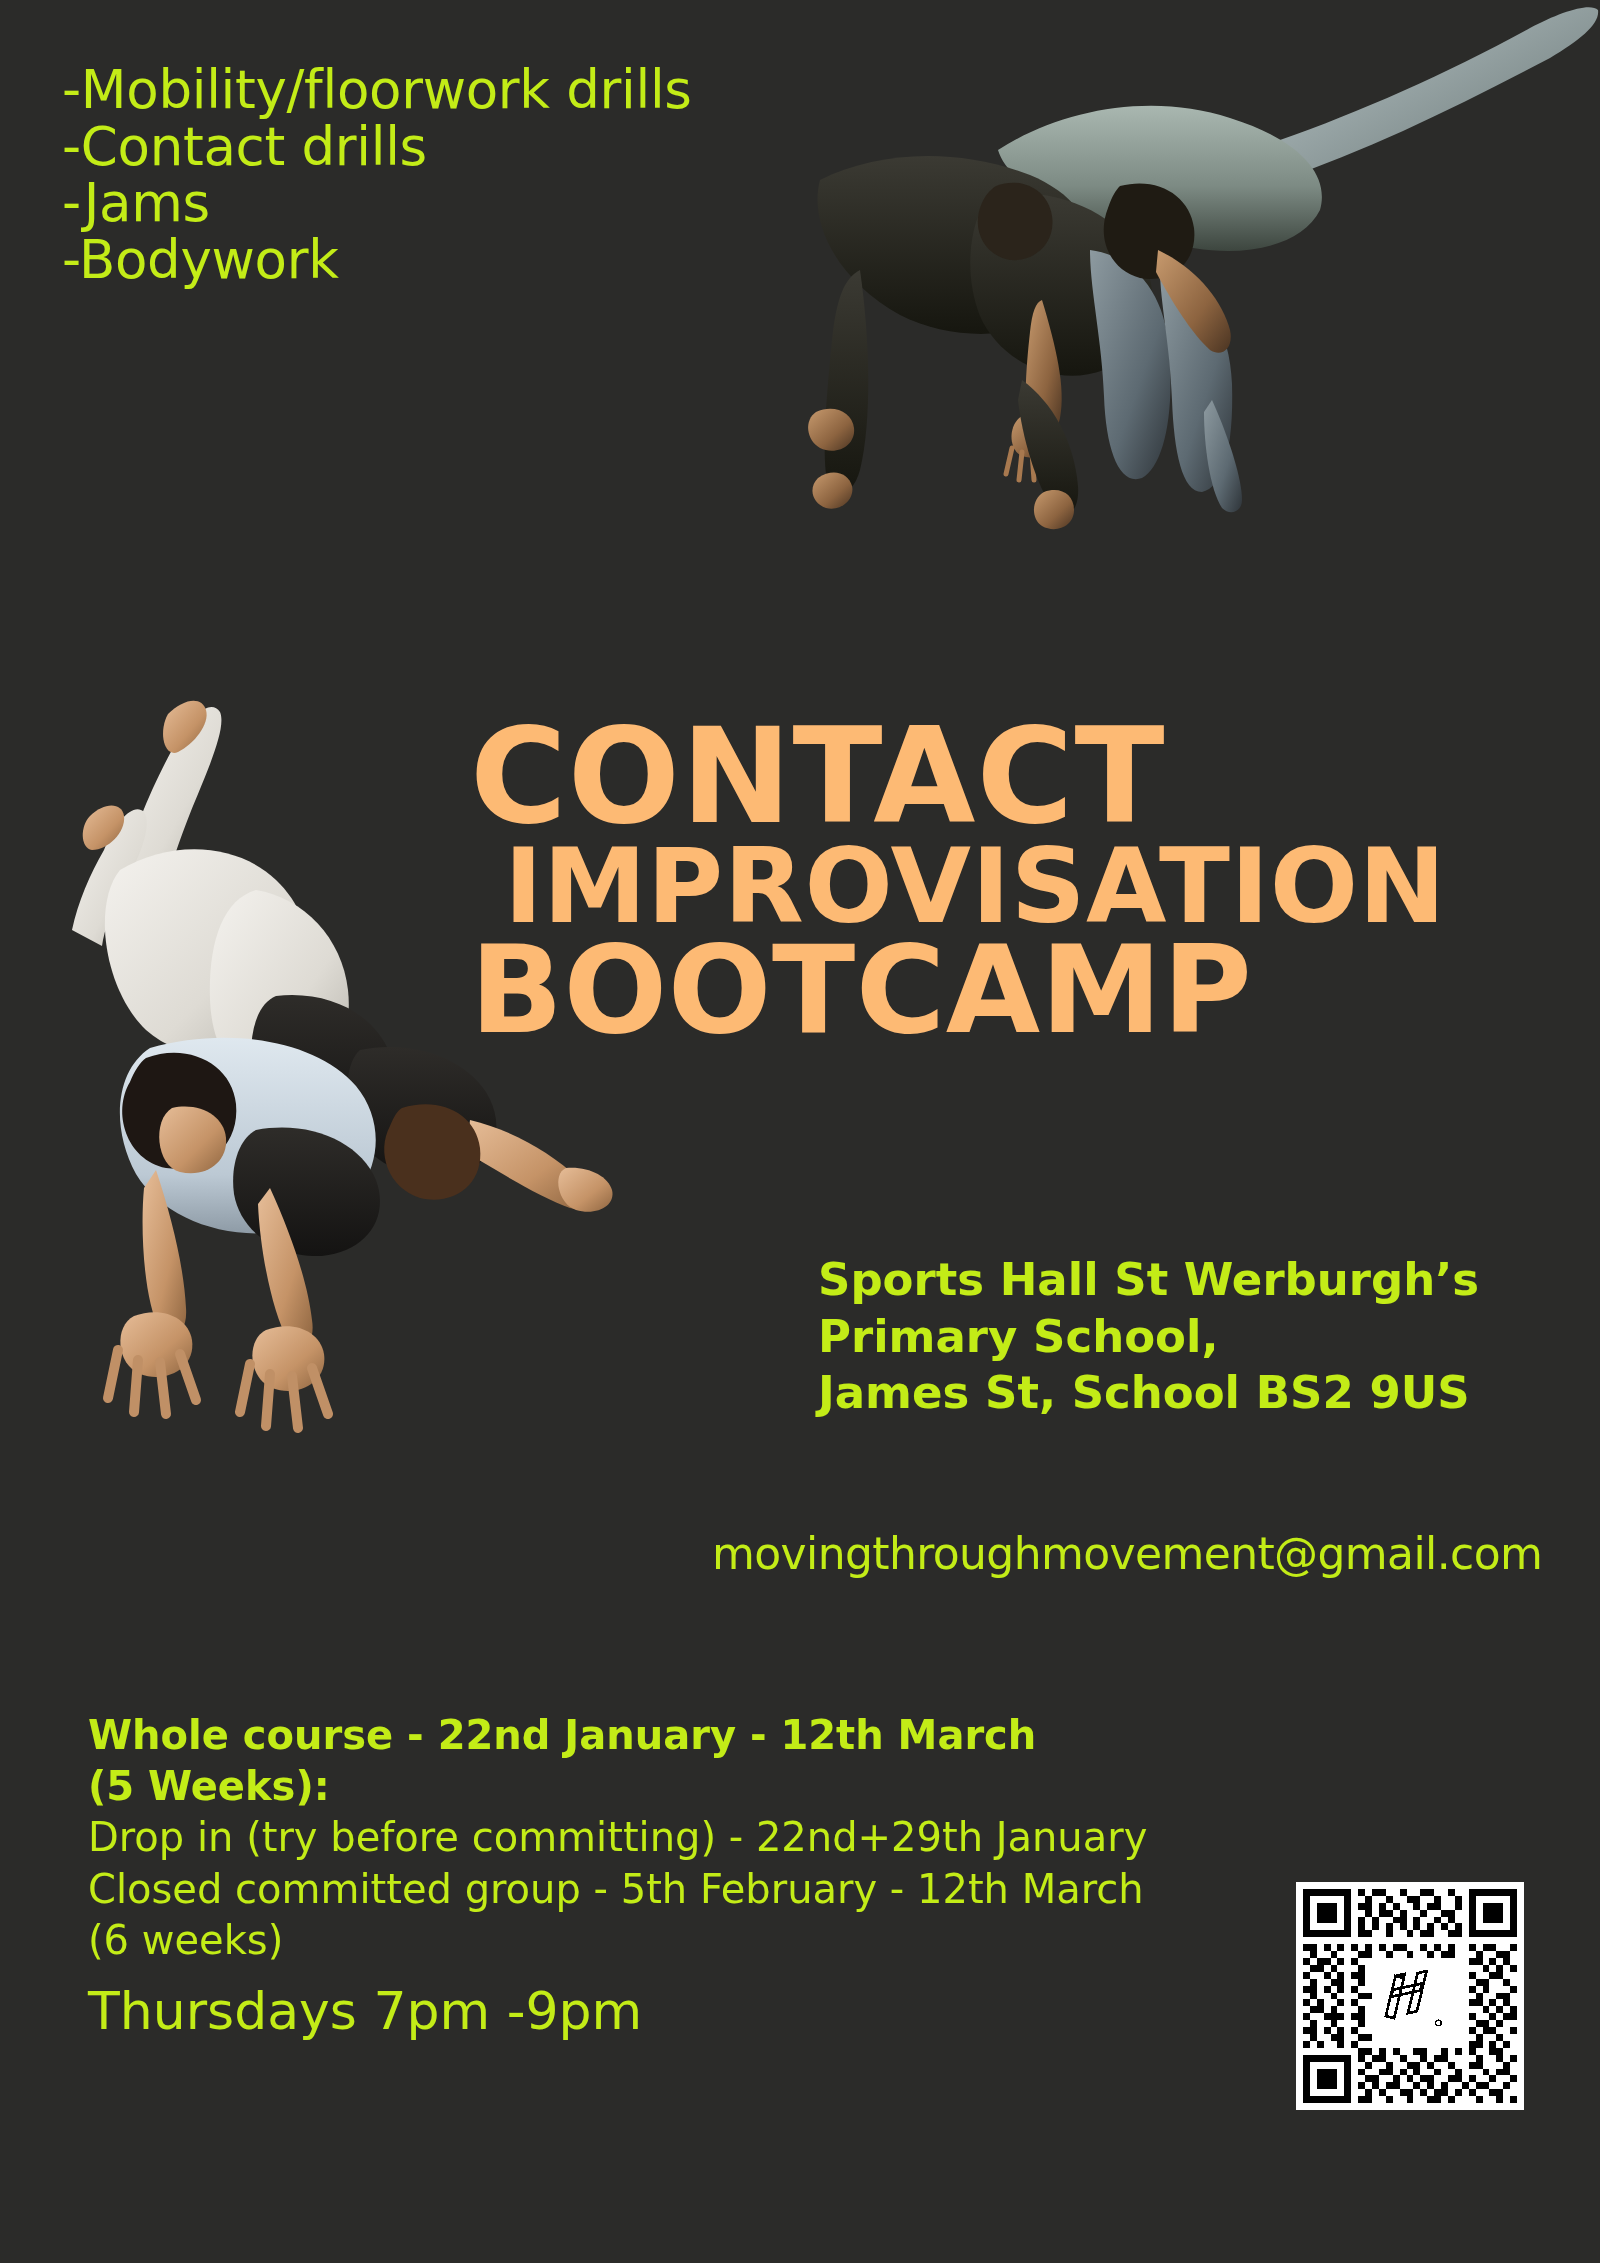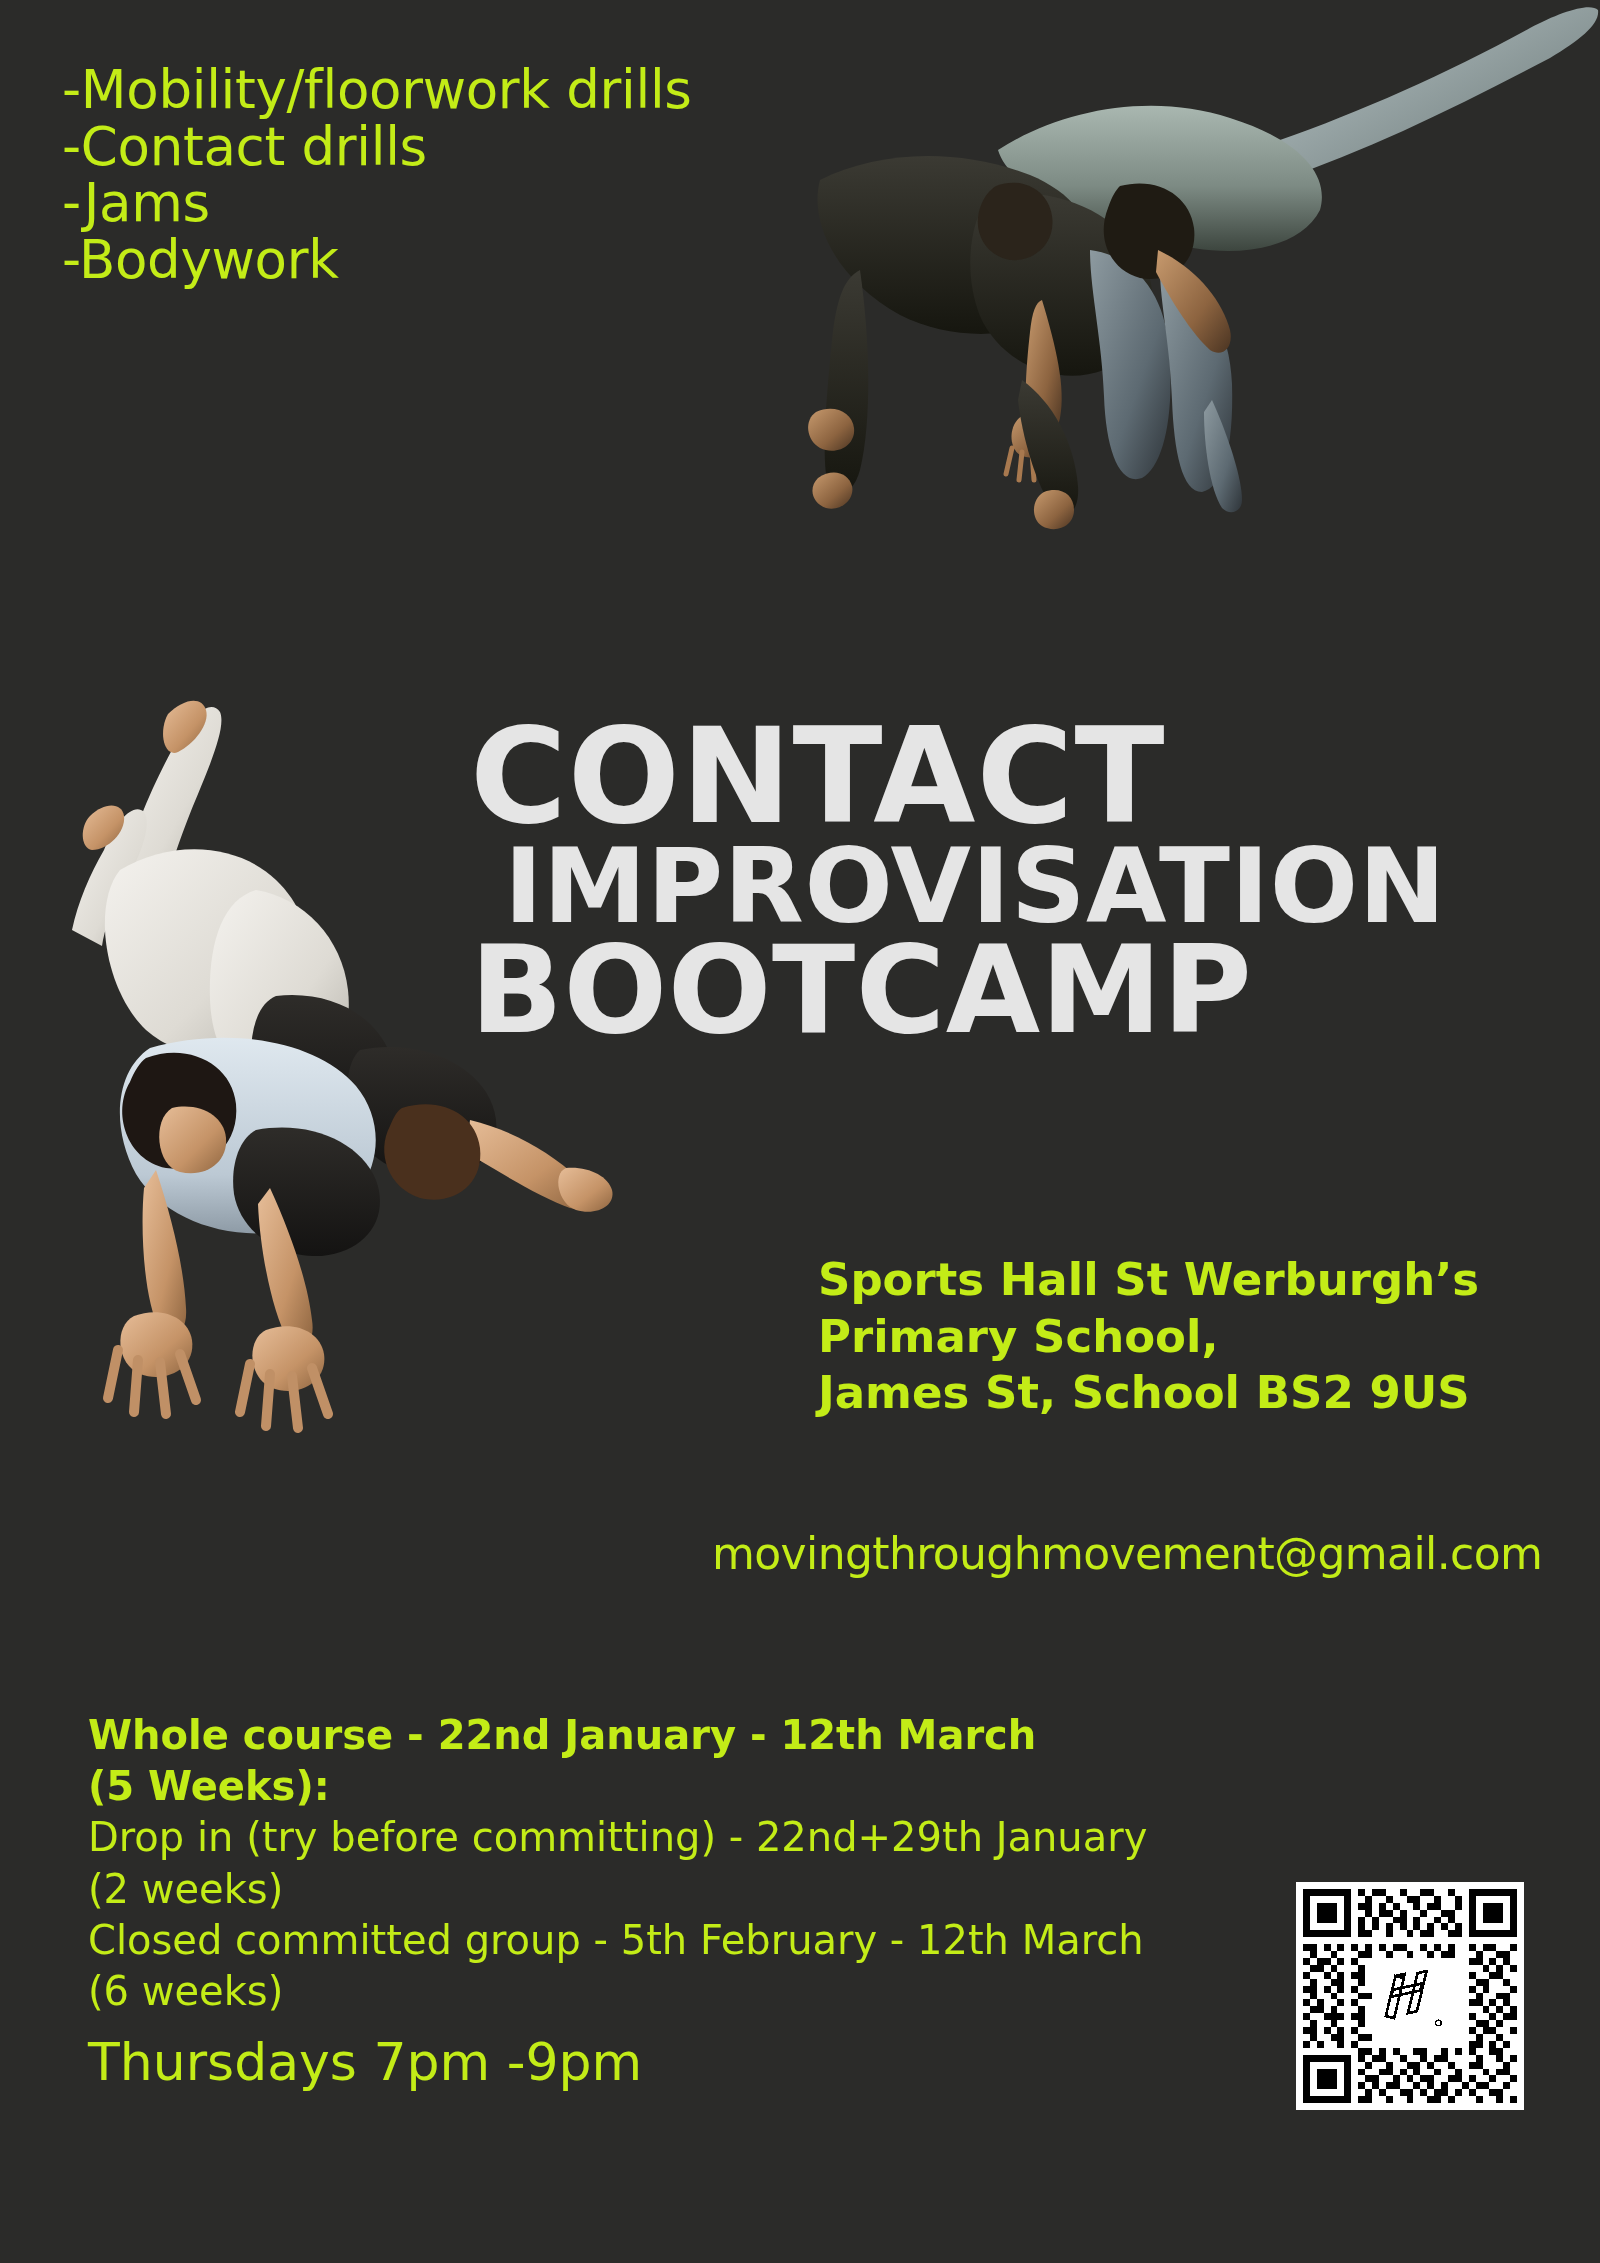--- a/index.html
+++ b/index.html
@@ -30,21 +30,21 @@
     z-index:6;
   }
   #bullets .bline{white-space:nowrap;}
 
   
   #title-block{
     position:absolute;
     left:470px;
     top:715px;
     width:1010px;
-    color:#e5e5e5;
+    color:#fdba74;
     text-align:left;
     font-family:"DejaVu Sans", sans-serif;
     font-weight:bold;
     z-index:7;
     line-height:0.93;
   }
   #title-line-1{font-size:132px; letter-spacing:1px;}
   #title-line-2{font-size:104px; letter-spacing:0.5px;text-align:center;}
   #title-line-3{font-size:122px; letter-spacing:0.5px;}
 
@@ -256,21 +256,20 @@
     <div>Primary School,</div>
     <div>James St, School BS2 9US</div>
   </div>
 
   <div id="email">movingthroughmovement@gmail.com</div>
 
   <div id="schedule">
     <div class="bold">Whole course - 22nd January - 12th March</div>
     <div class="bold">(5 Weeks):</div>
     <div>Drop in (try before committing) - 22nd+29th January</div>
-    <div>(2 weeks)</div>
     <div>Closed committed group - 5th February - 12th March</div>
     <div>(6 weeks)</div>
     <div class="big">Thursdays 7pm -9pm</div>
   </div>
 
   <div id="qr">
     <svg viewBox="0 0 33 33" shape-rendering="crispEdges" aria-hidden="true">
       <rect x="0" y="0" width="33" height="33" fill="#ffffff"></rect>
       <g fill="#000000">
 

